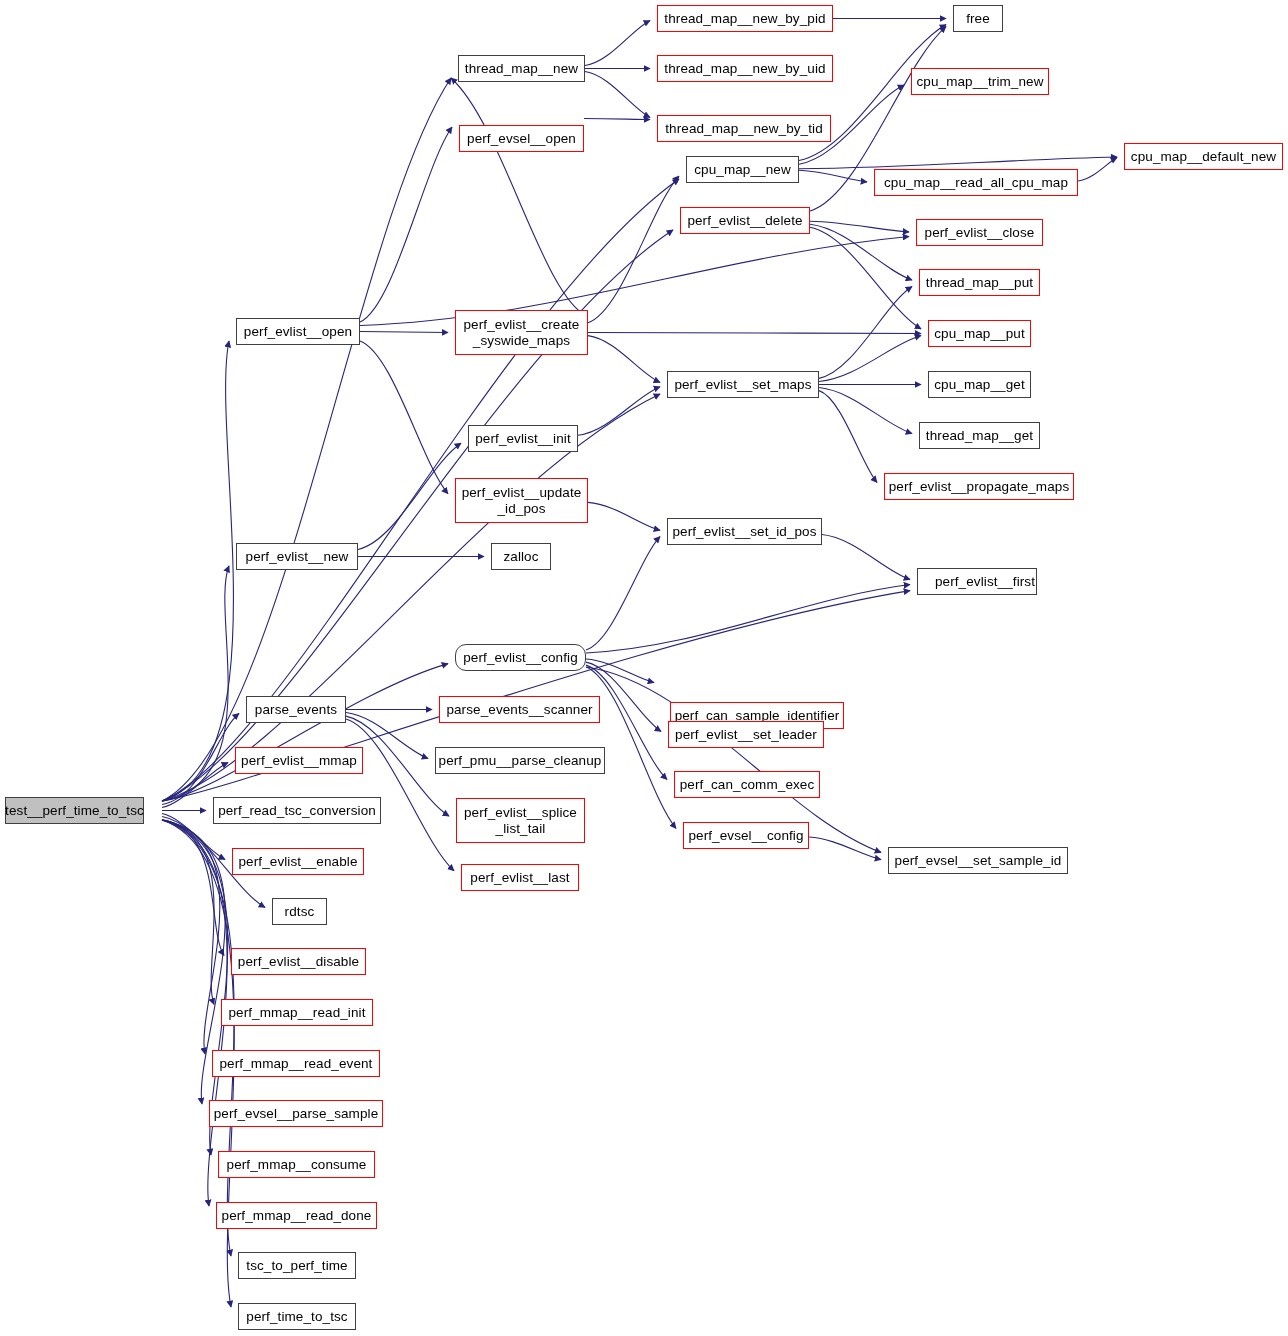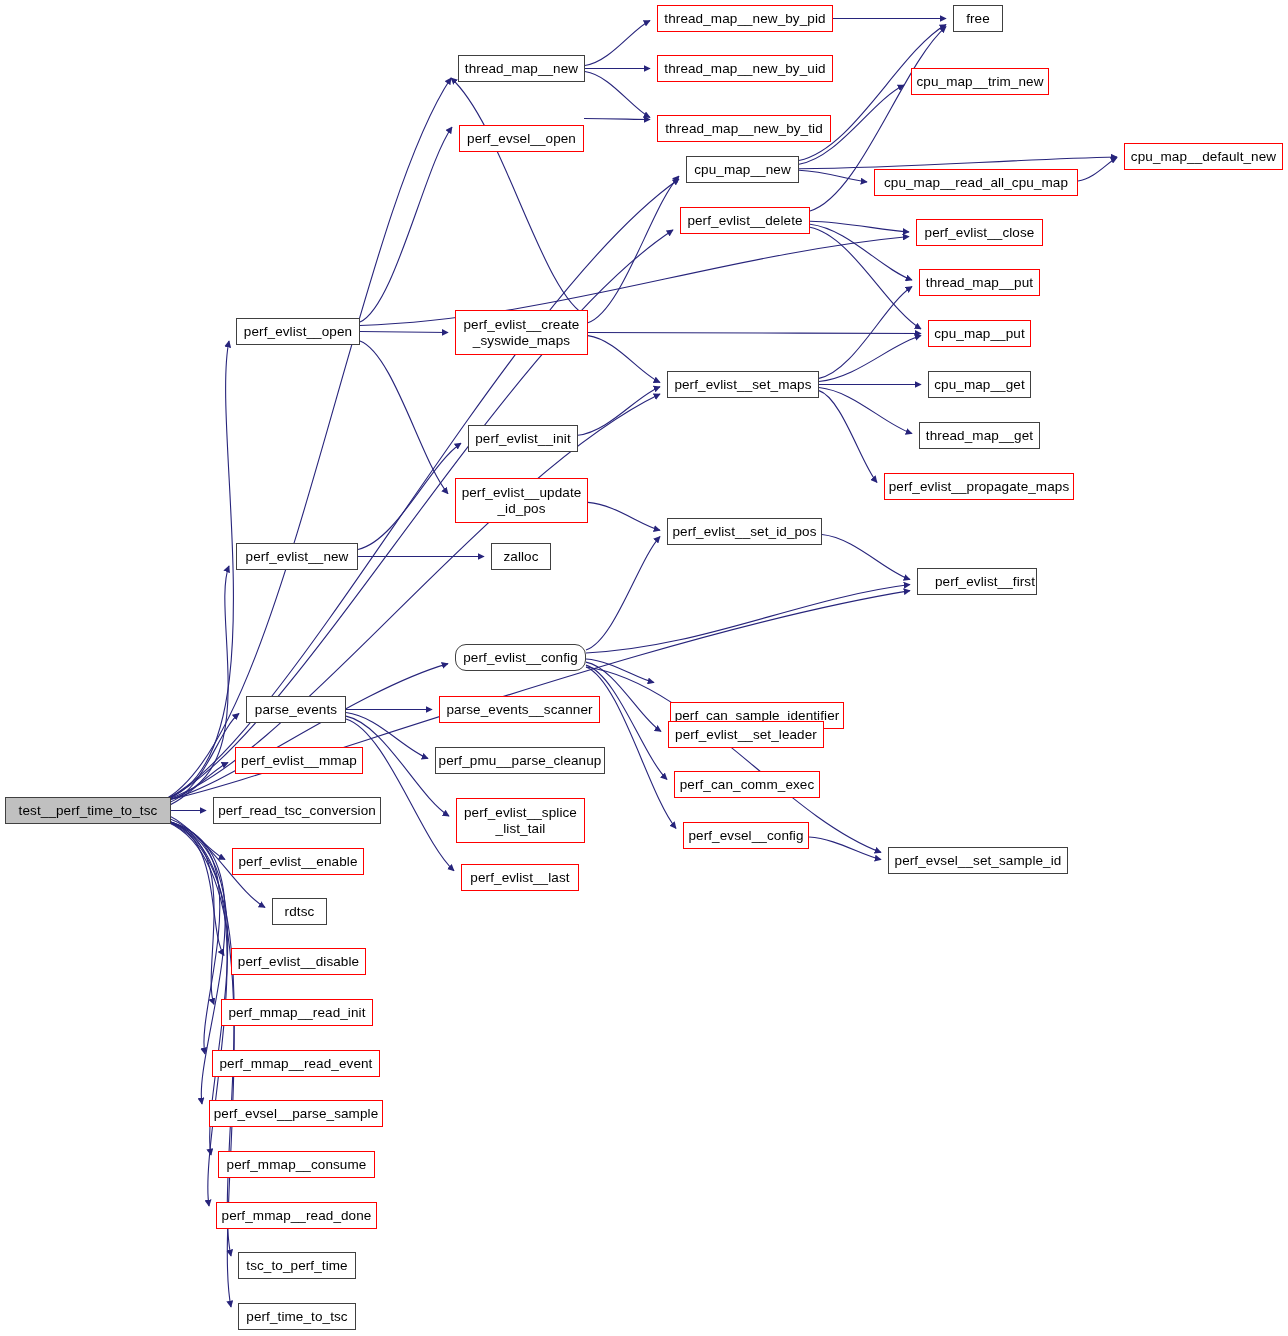--- a/index.html
+++ b/index.html
@@ -118,21 +118,21 @@
       <path d="M 586 662.12 C 614.7 667.664 639.3 717.56 661 731.42" fill="none" stroke="#27247b" stroke-width="1.1" marker-end="url(#arrow)"></path>
       <path d="M 586 665.12 C 616.8 674.264 643.2 756.56 667 779.42" fill="none" stroke="#27247b" stroke-width="1.1" marker-end="url(#arrow)"></path>
       <path d="M 586 667 C 619.95 679.9104 649.05 796.104 676 828.38" fill="none" stroke="#27247b" stroke-width="1.1" marker-end="url(#arrow)"></path>
       <path d="M 586 667 C 691.7 681.8304 782.3 815.304 881 852.38" fill="none" stroke="#27247b" stroke-width="1.1" marker-end="url(#arrow)"></path>
       <path d="M 809 837 C 836.65 838.8 860.35 855 881 859.5" fill="none" stroke="#27247b" stroke-width="1.1" marker-end="url(#arrow)"></path>
       <path d="M 346 709.5 C 378.55 709.5 406.45 709.5 432 709.5" fill="none" stroke="#27247b" stroke-width="1.1" marker-end="url(#arrow)"></path>
       <path d="M 346 712.56 C 377.15 716.232 403.85 749.28 428 758.46" fill="none" stroke="#27247b" stroke-width="1.1" marker-end="url(#arrow)"></path>
       <path d="M 346 716.16 C 384.5 724.1519999999999 417.5 796.0799999999999 449 816.06" fill="none" stroke="#27247b" stroke-width="1.1" marker-end="url(#arrow)"></path>
       <path d="M 346 719 C 386.25 731.1424 420.75 840.424 454 870.78" fill="none" stroke="#27247b" stroke-width="1.1" marker-end="url(#arrow)"></path>
     </svg>
-<div class="node root" style="left: 5px; top: 797px; width: 166px; height: 27px;"><span>test__perf_time_to_tsc</span></div>
+<div class="node root" style="left: 5px; top: 797px; width: 139px; height: 27px;"><span>test__perf_time_to_tsc</span></div>
     <div class="node" style="left: 458px; top: 55px; width: 127px; height: 27px;"><span>thread_map__new</span></div>
     <div class="node red" style="left: 459px; top: 105px; width: 125px; height: 27px; margin-top: 20px;"><span>perf_evsel__open</span></div>
     <div class="node red" style="left: 657px; top: 5px; width: 176px; height: 27px;"><span>thread_map__new_by_pid</span></div>
     <div class="node red" style="left: 657px; top: 55px; width: 176px; height: 27px;"><span>thread_map__new_by_uid</span></div>
     <div class="node red" style="left: 657px; top: 106px; width: 174px; height: 27px; margin-top: 9px;"><span>thread_map__new_by_tid</span></div>
     <div class="node" style="left: 953px; top: 5px; width: 50px; height: 27px;"><span>free</span></div>
     <div class="node red" style="left: 911px; top: 68px; width: 138px; height: 27px;"><span>cpu_map__trim_new</span></div>
     <div class="node" style="left: 686px; top: 156px; width: 113px; height: 27px;"><span>cpu_map__new</span></div>
     <div class="node red" style="left: 874px; top: 169px; width: 204px; height: 27px;"><span>cpu_map__read_all_cpu_map</span></div>
     <div class="node red" style="left: 1124px; top: 143px; width: 159px; height: 27px;"><span>cpu_map__default_new</span></div>

